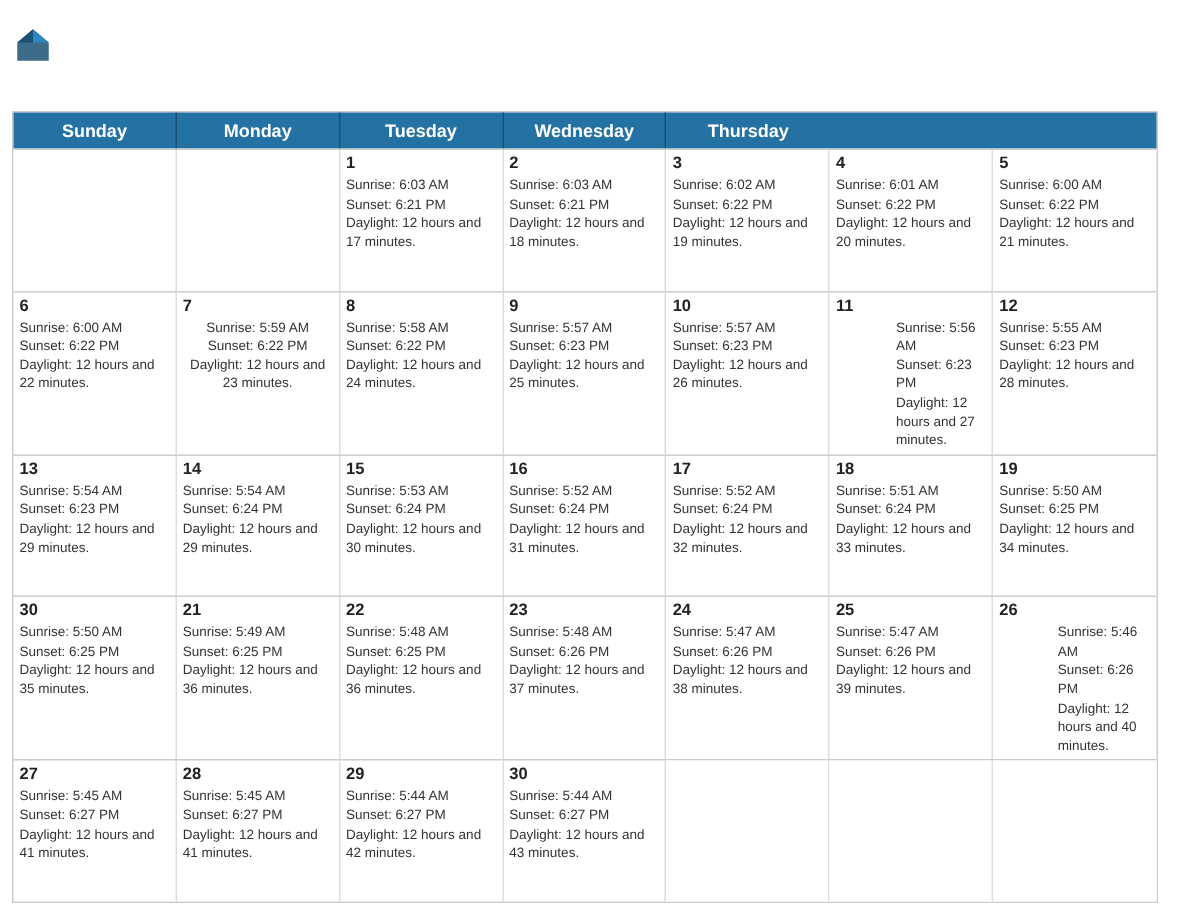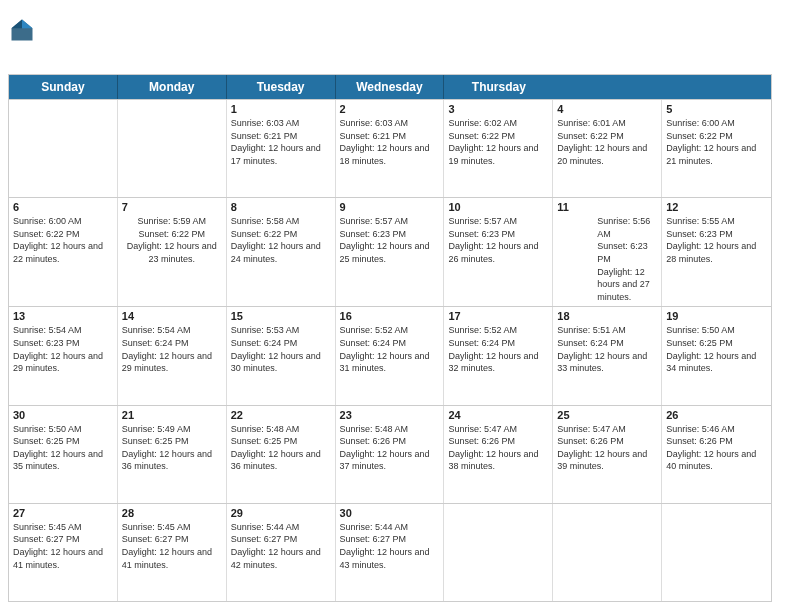--- a/index.html
+++ b/index.html
@@ -299,21 +299,21 @@
 Daylight: 12 hours and 38 minutes.</div>
           </div>
           <div class="cal-cell">
             <div class="cal-day-num">25</div>
             <div class="cal-detail" style="white-space: pre-line;">Sunrise: 5:47 AM
 Sunset: 6:26 PM
 Daylight: 12 hours and 39 minutes.</div>
           </div>
           <div class="cal-cell">
             <div class="cal-day-num">26</div>
-            <div class="cal-detail" style="white-space: pre-line;">Sunrise: 5:46 AM
+            <div class="cal-detail" style="white-space: pre-line; margin-left: 39px;">Sunrise: 5:46 AM
 Sunset: 6:26 PM
 Daylight: 12 hours and 40 minutes.</div>
           </div>
         </div>
         <div class="cal-week">
           <div class="cal-cell">
             <div class="cal-day-num">27</div>
             <div class="cal-detail" style="white-space: pre-line;">Sunrise: 5:45 AM
 Sunset: 6:27 PM
 Daylight: 12 hours and 41 minutes.</div>

